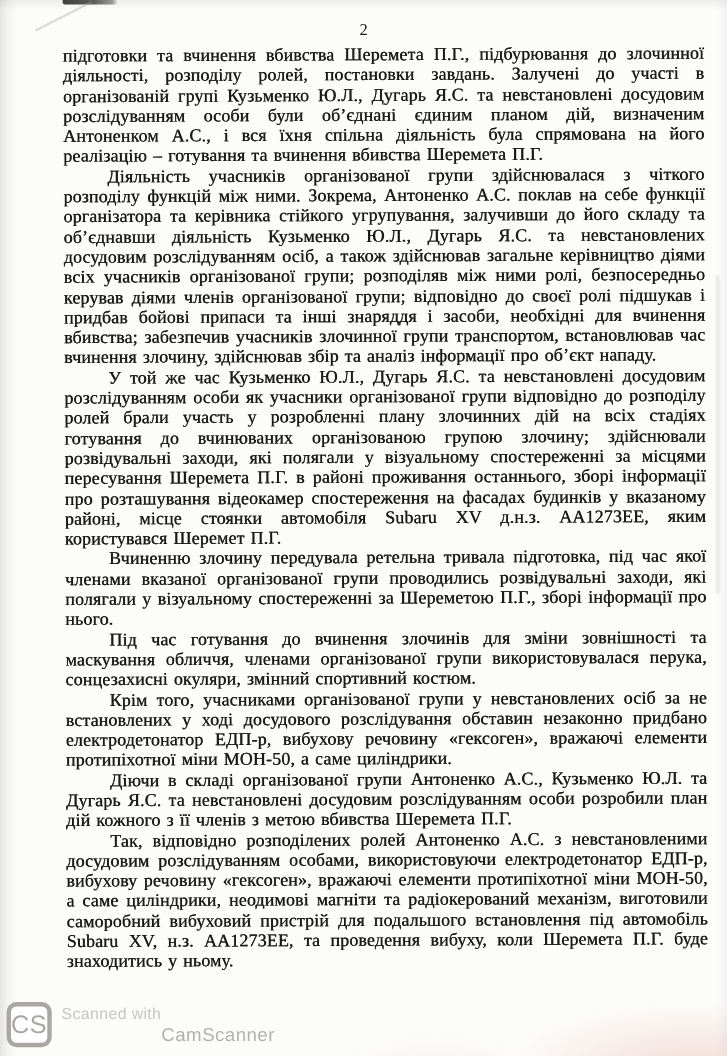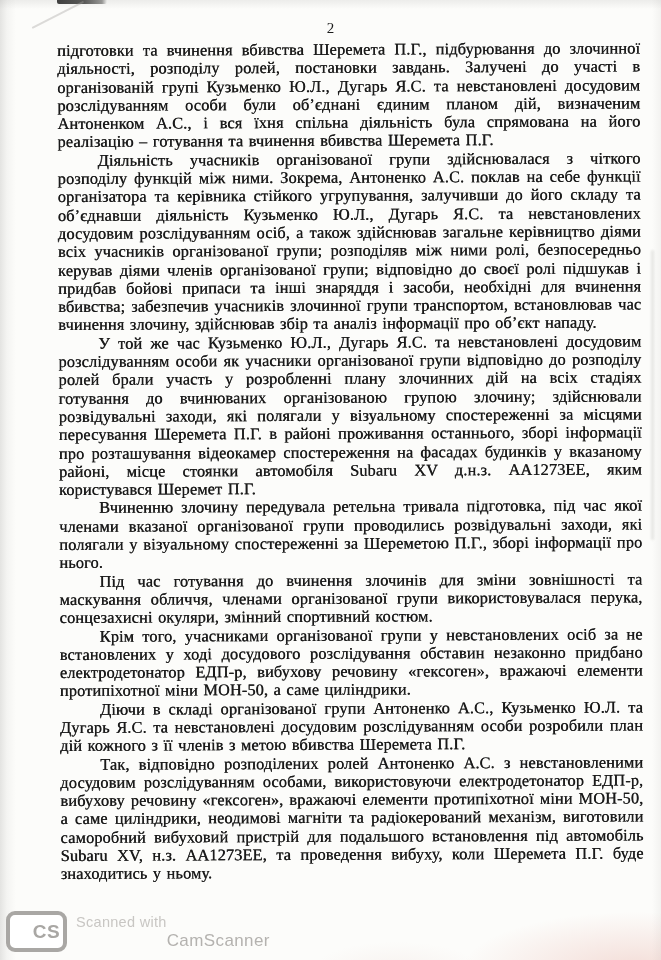--- a/index.html
+++ b/index.html
@@ -91,25 +91,24 @@
     font-family: "Liberation Sans", sans-serif;
   }
   .cs-logo {
     width: 33px; height: 33px;
     border: 4px solid #a9a7a4;
     border-radius: 9px;
     background: #ffffff;
     display: flex;
     align-items: center;
     justify-content: center;
-    font-weight: bold;
-    font-size: 19px;
+    font-weight: normal;
+    font-size: 23px;
     color: #a9a7a4;
     letter-spacing: 0.5px;
-    padding-left: 20px;
   }
   .wm-lines { display: flex; }
   .wm-line1 {
     margin-top: 3px;
     font-size: 14.5px;
     color: #c8c6c3;
     letter-spacing: 0.3px;
   }
   .wm-line2 {
     margin-top: 20px;

